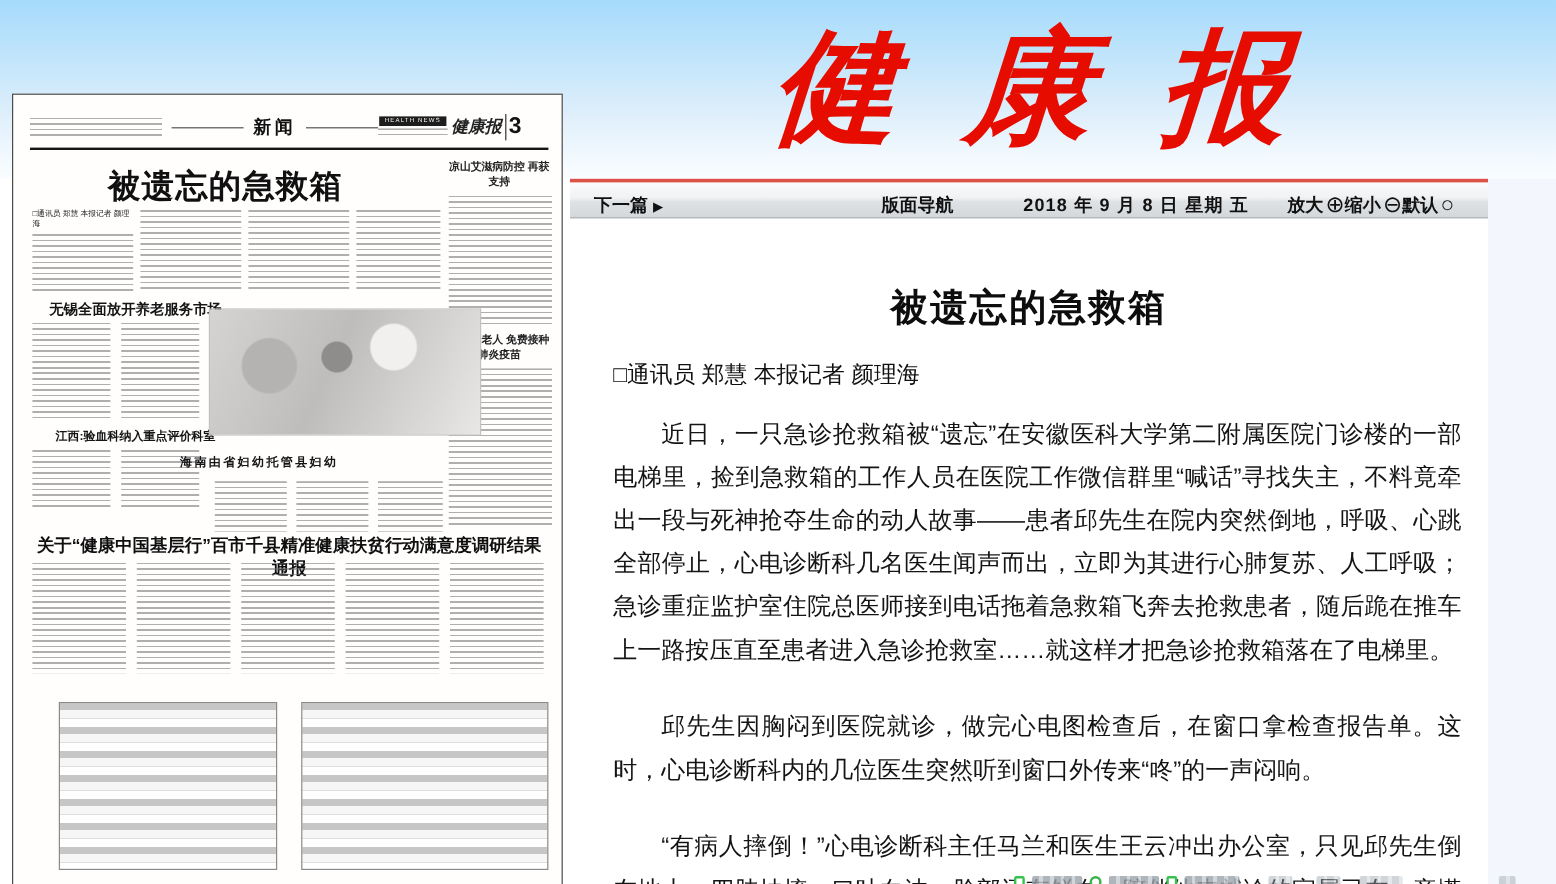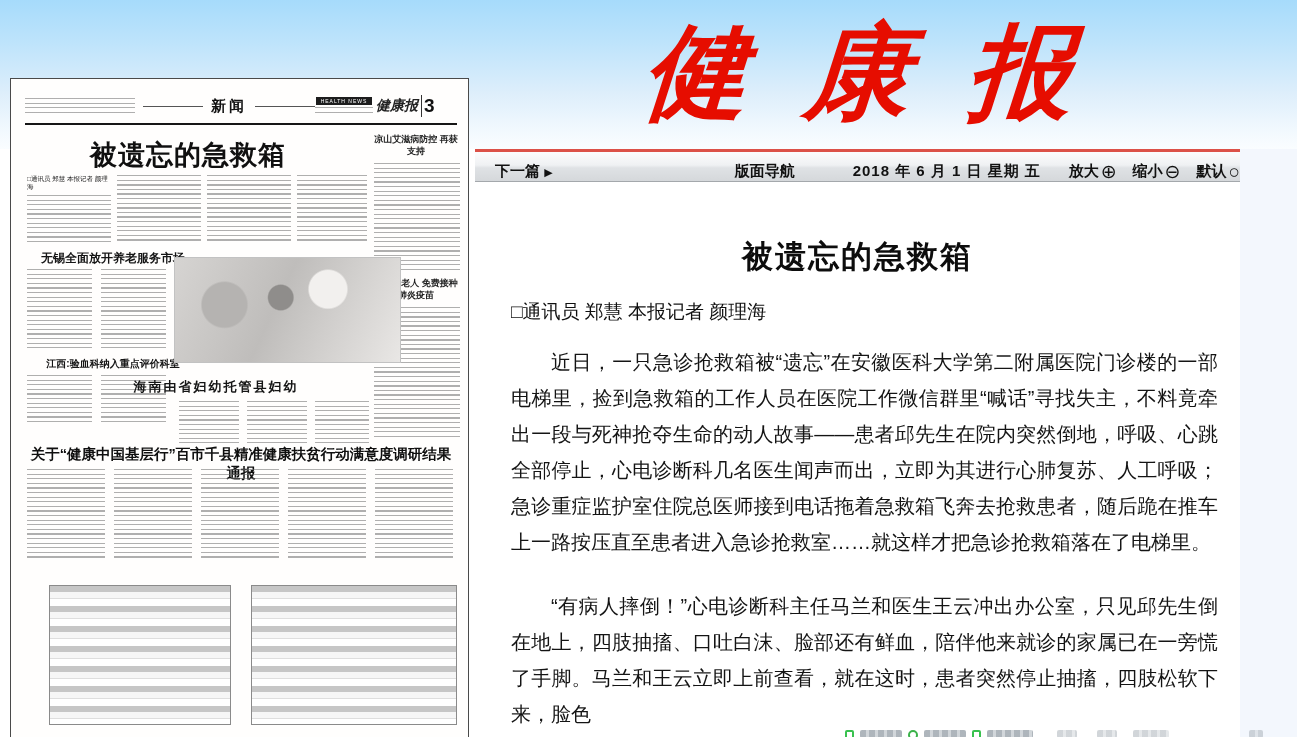--- a/index.html
+++ b/index.html
@@ -32,21 +32,21 @@
     border-bottom:1px solid #a4a8ac;
     box-sizing:border-box;
     display:flex;align-items:flex-end;
     font-size:15px;font-weight:700;color:#111;
   }
   .nav-item{white-space:nowrap;cursor:pointer;}
   .nav-next{margin-left:20px;}
   .nav-next .arr{font-size:11px;}
   .nav-pagenav{margin-left:182px;}
   .nav-date{margin-left:58px;letter-spacing:1px;}
-  .nav-zoom{margin-left:auto;display:flex;gap:16px;align-items:center;}
+  .nav-zoom{margin-left:auto;margin-right:28px;display:flex;gap:0;align-items:center;}
   .zoombtn{display:flex;align-items:center;gap:2px;cursor:pointer;}
   .zoombtn .zi{font-size:19px;font-weight:400;line-height:16px;}
   
   .article-title{
     position:absolute;left:475px;top:236px;width:765px;text-align:center;
     font-size:31px;font-weight:800;color:#0d0d0d;letter-spacing:2px;
   }
   .article-byline{
     position:absolute;left:511px;top:299px;font-size:19px;color:#101010;
   }
@@ -108,41 +108,42 @@
 </head>
 <body>
 
 <div class="top-band"></div>
 <div class="masthead">健康报</div>
 <div class="right-strip"></div>
 
 <div class="navbar">
   <div class="nav-item nav-next"><span>下一篇</span> <span class="arr">▶</span></div>
   <div class="nav-item nav-pagenav">版面导航</div>
-  <div class="nav-item nav-date">2018 年 6 月 1 日  星期 五</div>
+  <div class="nav-item nav-date">2018 年 9 月 8 日  星期 五</div>
   <div class="nav-zoom">
     <div class="zoombtn">
         <span>放大</span>
         <span class="zi">⊕</span>
       </div>
     <div class="zoombtn">
         <span>缩小</span>
         <span class="zi">⊖</span>
       </div>
     <div class="zoombtn">
         <span>默认</span>
         <span class="zi">○</span>
       </div>
   </div>
 </div>
 
 <div class="article-title">被遗忘的急救箱</div>
 <div class="article-byline">□通讯员 郑慧 本报记者 颜理海</div>
 <div class="article-body">
   <p>近日，一只急诊抢救箱被“遗忘”在安徽医科大学第二附属医院门诊楼的一部电梯里，捡到急救箱的工作人员在医院工作微信群里“喊话”寻找失主，不料竟牵出一段与死神抢夺生命的动人故事——患者邱先生在院内突然倒地，呼吸、心跳全部停止，心电诊断科几名医生闻声而出，立即为其进行心肺复苏、人工呼吸；急诊重症监护室住院总医师接到电话拖着急救箱飞奔去抢救患者，随后跪在推车上一路按压直至患者进入急诊抢救室……就这样才把急诊抢救箱落在了电梯里。</p>
+  <p>邱先生因胸闷到医院就诊，做完心电图检查后，在窗口拿检查报告单。这时，心电诊断科内的几位医生突然听到窗口外传来“咚”的一声闷响。</p>
   <p>“有病人摔倒！”心电诊断科主任马兰和医生王云冲出办公室，只见邱先生倒在地上，四肢抽搐、口吐白沫、脸部还有鲜血，陪伴他来就诊的家属已在一旁慌了手脚。马兰和王云立即上前查看，就在这时，患者突然停止抽搐，四肢松软下来，脸色</p>
 </div>
 
 <div class="paper">
   <div class="np-header">
     <div class="np-h-left" style="position:relative;height:20px;">
       <div class="ft" style="left:0;top:2px;width:110px;height:16px;"></div>
     </div>
     <div class="np-h-center">
       <div class="hline"></div>
@@ -176,21 +177,21 @@
   <div class="np-sub" style="left:12px;top:171px;width:180px;font-size:12px;">无锡全面放开养老服务市场</div>
   <div class="ft" style="left:16px;top:190px;width:65px;height:80px;"></div>
   <div class="ft" style="left:90px;top:190px;width:65px;height:80px;"></div>
 
   <div class="np-sub" style="left:12px;top:278px;width:180px;font-size:10px;">江西:验血科纳入重点评价科室</div>
   <div class="ft" style="left:16px;top:296px;width:65px;height:48px;"></div>
   <div class="ft" style="left:90px;top:296px;width:65px;height:48px;"></div>
 
   <div class="np-photo"></div>
 
-  <div class="np-sub" style="left:55px;top:299px;width:300px;font-size:13px;letter-spacing:2px;">海南由省妇幼托管县妇幼</div>
+  <div class="np-sub" style="left:55px;top:299px;width:300px;font-size:10px;letter-spacing:2px;">海南由省妇幼托管县妇幼</div>
   <div class="ft" style="left:168px;top:322px;width:60px;height:42px;"></div>
   <div class="ft" style="left:236px;top:322px;width:60px;height:42px;"></div>
   <div class="ft" style="left:304px;top:322px;width:54px;height:42px;"></div>
 
   <div class="np-banner">关于“健康中国基层行”百市千县精准健康扶贫行动满意度调研结果通报</div>
   <div class="ft" style="left:16px;top:390px;width:78px;height:92px;"></div>
   <div class="ft" style="left:103px;top:390px;width:78px;height:92px;"></div>
   <div class="ft" style="left:190px;top:390px;width:78px;height:92px;"></div>
   <div class="ft" style="left:277px;top:390px;width:78px;height:92px;"></div>
   <div class="ft" style="left:364px;top:390px;width:78px;height:92px;"></div>

